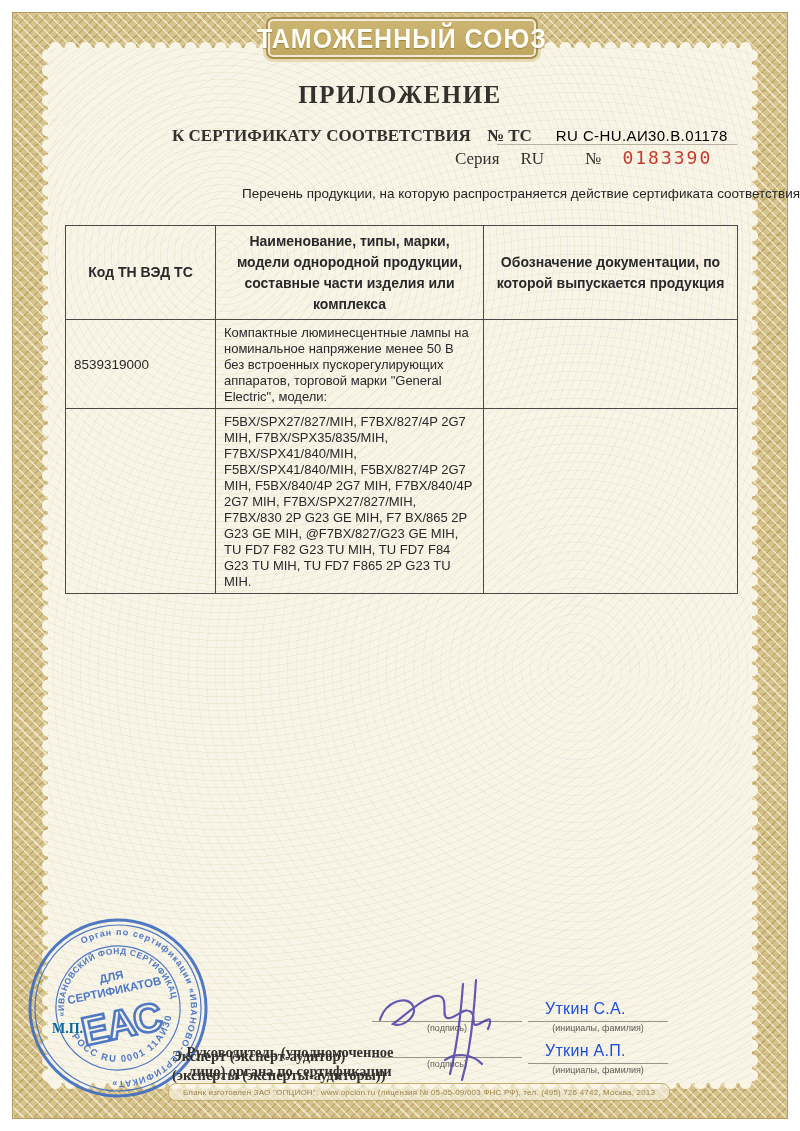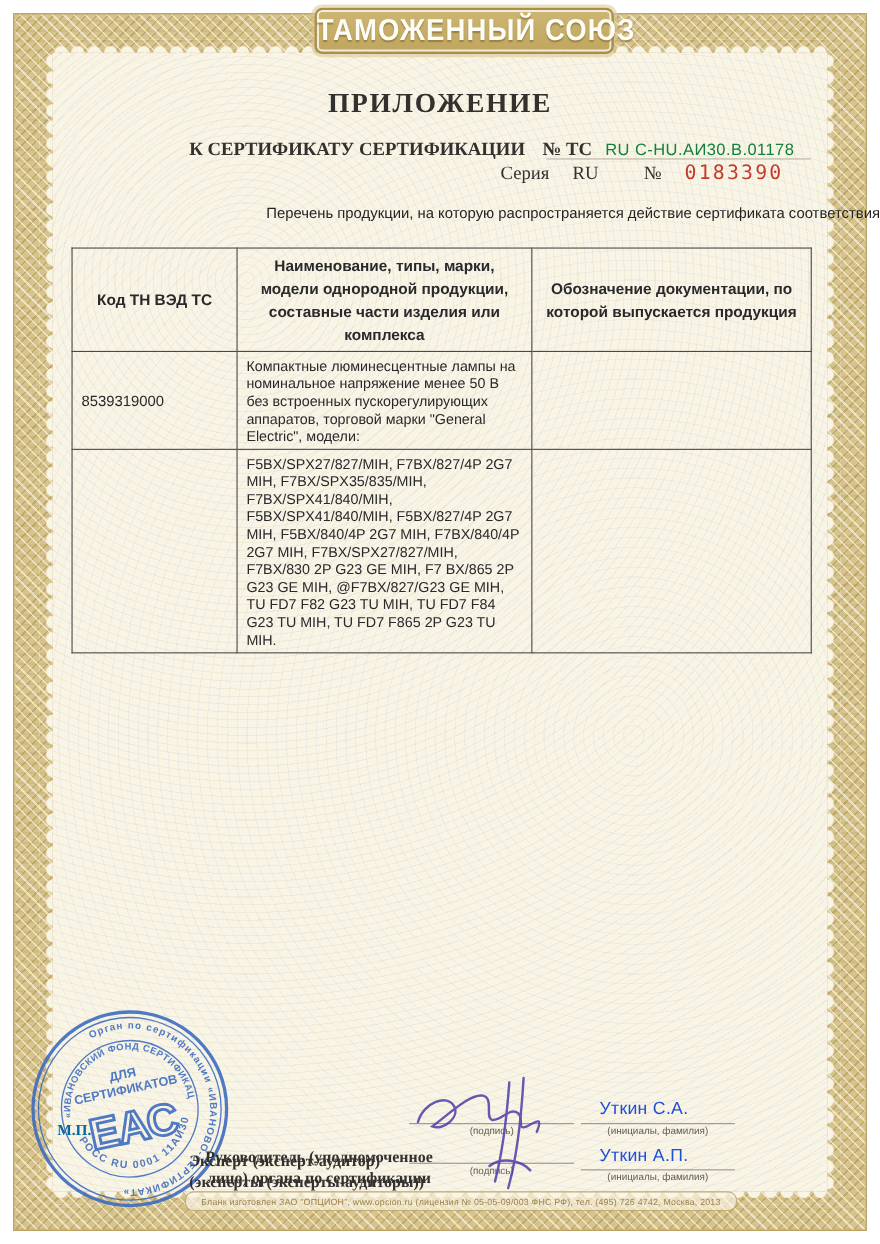--- a/index.html
+++ b/index.html
@@ -14,33 +14,33 @@
   .inner{position:absolute;inset:48px;background-color:#f8f4e6;
         background-image:
           repeating-radial-gradient(circle at 25% 20%, rgba(214,200,150,.20) 0 1px, rgba(214,200,150,0) 1px 7px),
           repeating-radial-gradient(circle at 75% 60%, rgba(170,185,215,.13) 0 1px, rgba(170,185,215,0) 1px 9px);}
   .sc{position:absolute;}
   .sc-t{left:48px;right:48px;top:36px;height:12px;background-image:radial-gradient(circle at 50% 100%, #f8f4e6 0 5.5px, rgba(0,0,0,0) 6.5px);background-size:15px 12px;background-repeat:repeat-x;}
   .sc-b{left:48px;right:48px;bottom:36px;height:12px;background-image:radial-gradient(circle at 50% 0%, #f8f4e6 0 5.5px, rgba(0,0,0,0) 6.5px);background-size:15px 12px;background-repeat:repeat-x;}
   .sc-l{top:48px;bottom:48px;left:36px;width:12px;background-image:radial-gradient(circle at 100% 50%, #f8f4e6 0 5.5px, rgba(0,0,0,0) 6.5px);background-size:12px 15px;background-repeat:repeat-y;}
   .sc-r{top:48px;bottom:48px;right:36px;width:12px;background-image:radial-gradient(circle at 0% 50%, #f8f4e6 0 5.5px, rgba(0,0,0,0) 6.5px);background-size:12px 15px;background-repeat:repeat-y;}
   
-  .banner{position:absolute;left:266px;top:7px;width:268px;height:38px;border-radius:7px;
+  .banner{position:absolute;left:266px;top:17px;width:268px;height:38px;border-radius:7px;
         background:linear-gradient(#cdb574,#c0a65e);border:2px solid #a98f4d;
         box-shadow:inset 0 0 0 2px rgba(255,255,255,.75), 0 0 0 3px rgba(216,198,142,.55);
-        display:flex;align-items:center;margin-left:20px;}
+        display:flex;align-items:center;justify-content:center;}
   .banner span{color:#fefdf6;font-weight:bold;font-size:25px;letter-spacing:1px;transform:scaleY(1.1);
         text-shadow:0 1px 1px rgba(118,94,40,.55);white-space:nowrap;}
   .title{position:absolute;top:81px;left:0;right:0;text-align:center;font-family:"Liberation Serif",serif;
         font-weight:bold;font-size:25px;letter-spacing:1.5px;color:#33312e;}
   .cert-row{position:absolute;top:126px;left:172px;display:flex;align-items:baseline;
         font-family:"Liberation Serif",serif;font-weight:bold;font-size:17px;color:#33312e;white-space:nowrap;}
   .cert-row .no-ts{margin-left:16px;}
   .cert-row .cert-num{font-family:"Liberation Sans",sans-serif;font-weight:normal;font-size:15px;
-        margin-left:12px;color:#15803d;letter-spacing:.4px;}
+        margin-left:24px;color:#000000;letter-spacing:.4px;}
   .cert-underline{position:absolute;top:144px;left:497px;width:240px;border-top:1px solid #b8b1a2;}
   .series-row{position:absolute;top:147px;left:455px;display:flex;align-items:baseline;
         font-family:"Liberation Serif",serif;font-size:17px;color:#33312e;white-space:nowrap;gap:11px;}
   .series-row .ru{margin-left:10px;}
   .series-row .no-sign{margin-left:30px;}
   .series-row .serial{margin-left:10px;font-family:"DejaVu Sans Mono",monospace;font-weight:normal;
         font-size:18px;letter-spacing:2px;color:#c43b2d;}
   .intro{position:absolute;top:186px;left:0;right:0;text-align:right;font-size:13.5px;color:#242424;}
   
   table.products{position:absolute;left:65px;top:225px;width:672px;border-collapse:collapse;
@@ -79,21 +79,21 @@
   <div class="sc sc-r"></div>
   <div class="inner"></div>
 
   <div class="banner">
     <span>ТАМОЖЕННЫЙ СОЮЗ</span>
   </div>
 
   <div class="title">ПРИЛОЖЕНИЕ</div>
 
   <div class="cert-row">
-    <span>К СЕРТИФИКАТУ СЕРТИФИКАЦИИ</span>
+    <span>К СЕРТИФИКАТУ СООТВЕТСТВИЯ</span>
     <span class="no-ts">№ ТС</span>
     <span class="cert-num">RU C-HU.АИ30.В.01178</span>
   </div>
   <div class="cert-underline"></div>
 
   <div class="series-row">
     <span>Серия</span>
     <span class="ru">RU</span>
     <span class="no-sign">№</span>
     <span class="serial">0183390</span>

